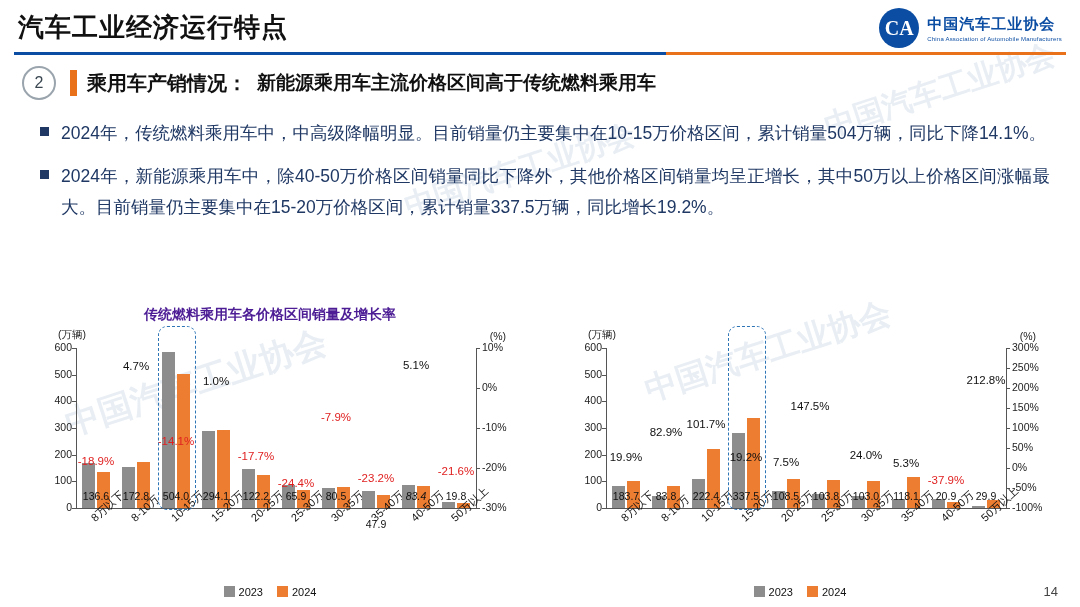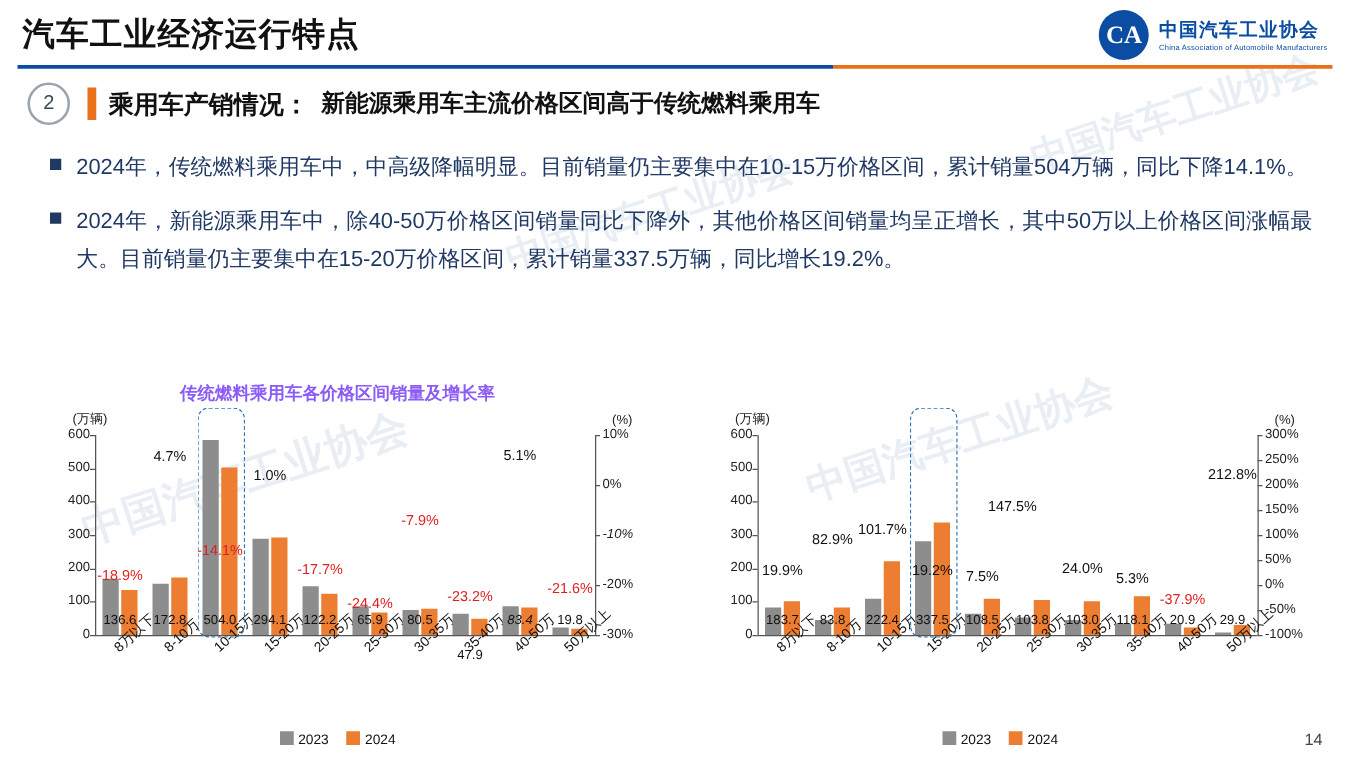--- a/index.html
+++ b/index.html
@@ -51,21 +51,21 @@
   .bullet-sq{width:9px;height:9px;background:#1f3864;margin-top:9px;flex:0 0 9px;}
   .bullet-tx{
     margin-left:12px;font-size:17.5px;line-height:31px;color:#1f3864;
     text-align:justify;
   }
   
   .chart-wrap{position:absolute;top:306px;width:480px;height:290px;}
   .chart-left{left:30px;}
   .chart-right{left:560px;}
   .chart-title{
-    text-align:center;font-size:14px;font-weight:bold;color:#8b5cf6;
+    text-align:center;font-size:14px;font-weight:bold;color:#4c1d95;
     margin-bottom:16px;
   }
   .unit-l{position:absolute;left:28px;top:22px;font-size:10.5px;color:#222;}
   .unit-r{position:absolute;right:4px;top:24px;font-size:10.5px;color:#222;}
   .plot{
     position:absolute;left:46px;top:42px;width:400px;height:160px;
   }
   .axis-y{
     position:absolute;left:0;top:0;width:1px;height:160px;background:#555;
   }
@@ -170,21 +170,21 @@
       <div class="ylab" style="top: 99.6667px;">200</div>
       <div class="tick" style="top: 106.667px;"></div>
       <div class="ylab" style="top: 126.333px;">100</div>
       <div class="tick" style="top: 133.333px;"></div>
       <div class="ylab" style="top: 153px;">0</div>
       <div class="tick" style="top: 160px;"></div>
       <div class="y2lab" style="top: -7px;">10%</div>
       <div class="tick2" style="top: 0px;"></div>
       <div class="y2lab" style="top: 33px;">0%</div>
       <div class="tick2" style="top: 40px;"></div>
-      <div class="y2lab" style="top: 73px; font-style: italic;">-10%</div>
+      <div class="y2lab" style="top: 73px;">-10%</div>
       <div class="tick2" style="top: 80px;"></div>
       <div class="y2lab" style="top: 113px;">-20%</div>
       <div class="tick2" style="top: 120px;"></div>
       <div class="y2lab" style="top: 153px;">-30%</div>
       <div class="tick2" style="top: 160px;"></div>
       <div class="bar b23" style="left: 6px; width: 13px; height: 44.8px;"></div>
       <div class="bar b24" style="left: 21px; width: 13px; height: 36.4267px;"></div>
       <div class="vlabel" style="left: -4px; width: 48px; top: 142px;">136.6</div>
       <div class="glabel neg" style="left: -8px; width: 56px; top: 106.6px;">-18.9%</div>
       <div class="xticklab" style="left: 12px; top: 166px;">8万以下</div>

